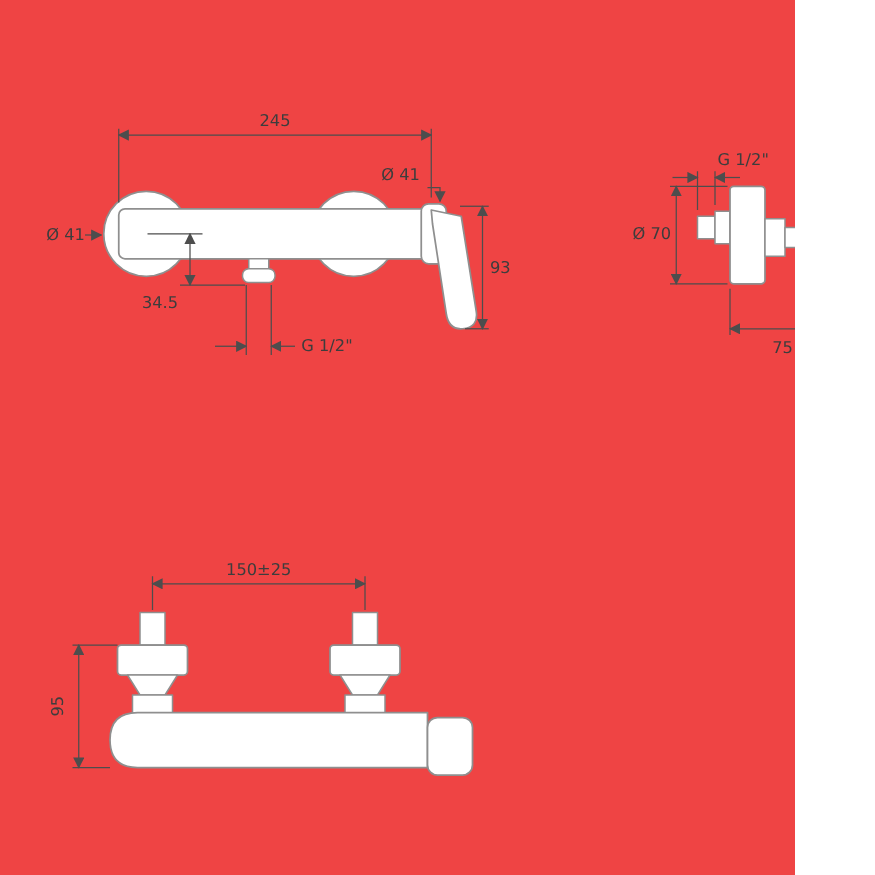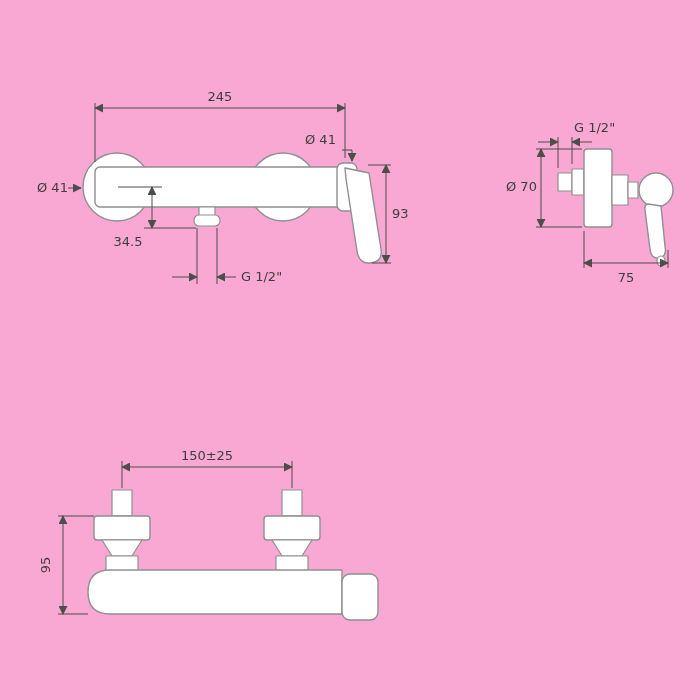--- a/index.html
+++ b/index.html
@@ -1,16 +1,16 @@
 <!DOCTYPE html>
 <html><head>
 <meta charset="utf-8">
 <style>
   html,body{margin:0;padding:0;background:#ffffff;}
-  .canvas{width:700px;height:700px;background:#f9a8d4;position:relative;overflow:hidden;}
+  .canvas{width:636px;height:700px;background:#ef4444;position:relative;overflow:hidden;}
   svg{display:block;}
   .obj{fill:#ffffff;stroke:#8f8f8f;stroke-width:1.4;stroke-linejoin:round;stroke-linecap:round;}
   .obj2{fill:#ffffff;stroke:#8f8f8f;stroke-width:1.2;stroke-linejoin:round;}
   .dim{stroke:#4d4d4d;stroke-width:1;fill:none;}
   .lbl{font:13px "DejaVu Sans", sans-serif;fill:#3d3d3d;}
   .arrfill{fill:#4d4d4d;}
 </style>
 </head>
 <body>
 

